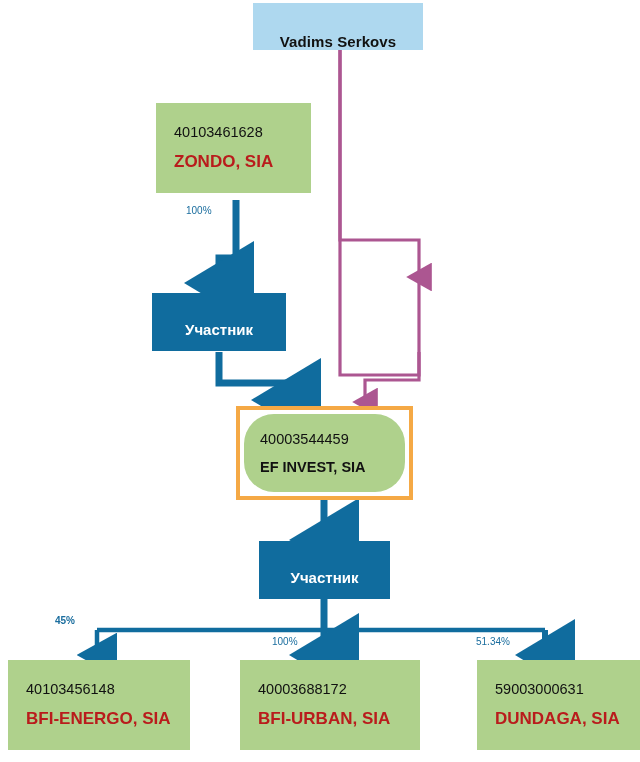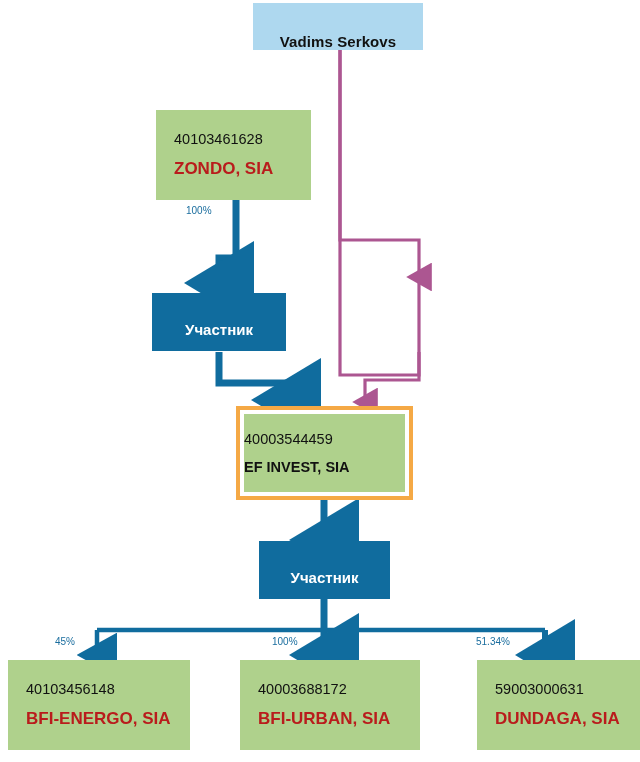--- a/index.html
+++ b/index.html
@@ -64,21 +64,23 @@
     border: 4px solid #f5a945;
     padding: 4px;
   }
   .node-focal .focal-inner {
     width: 100%;
     height: 100%;
     background: #afd18c;
     display: flex;
     flex-direction: column;
     justify-content: center;
+    padding-left: 16px;
     box-sizing: border-box;
+    border-radius: 30px;
   }
   .node-focal .reg-no {
     font-size: 14.5px;
     color: #111111;
     margin-bottom: 12px;
   }
   .node-focal .co-name {
     font-size: 14.5px;
     font-weight: bold;
     color: #111111;
@@ -142,21 +144,21 @@
 
     <path d="M97,630 L97,655" fill="none" stroke="#106c9e" stroke-width="4.5" marker-end="url(#arrow-blue-sm)"></path>
     <path d="M324,630 L324,655" fill="none" stroke="#106c9e" stroke-width="7" marker-end="url(#arrow-blue-lg)"></path>
     <path d="M545,630 L545,655" fill="none" stroke="#106c9e" stroke-width="6" marker-end="url(#arrow-blue-lg)"></path>
   </svg>
 
   <div class="node node-person" style="left:253px; top:3px; width:170px; height:47px;">
     <span class="person-name">Vadims Serkovs</span>
   </div>
 
-  <div class="node node-company" style="left:156px; top:110px; width:155px; height:90px;">
+  <div class="node node-company" style="left:156px; top:103px; width:155px; height:90px;">
     <span class="reg-no">40103461628</span>
     <span class="co-name">ZONDO, SIA</span>
   </div>
 
   <div class="node node-role role-member" style="left:152px; top:293px; width:134px; height:58px;">
     <span class="role-label">Участник</span>
   </div>
 
 
   <div class="node node-focal" style="left:236px; top:406px; width:177px; height:94px;">
@@ -180,19 +182,19 @@
     <span class="co-name">BFI-URBAN, SIA</span>
   </div>
 
   <div class="node node-company" style="left:477px; top:660px; width:176px; height:90px;">
     <span class="reg-no">59003000631</span>
     <span class="co-name">DUNDAGA, SIA</span>
   </div>
 
   <span class="edge-label" style="left:186px; top:205px;">100%</span>
 
-  <span class="edge-label" style="left:55px; top:636px;">45%</span>
+  <span class="edge-label" style="left:55px; top:615px;font-weight:bold;">45%</span>
 
   <span class="edge-label" style="left:272px; top:636px;">100%</span>
 
   <span class="edge-label" style="left:476px; top:636px;">51.34%</span>
 
 </div>
 
 </body></html>

